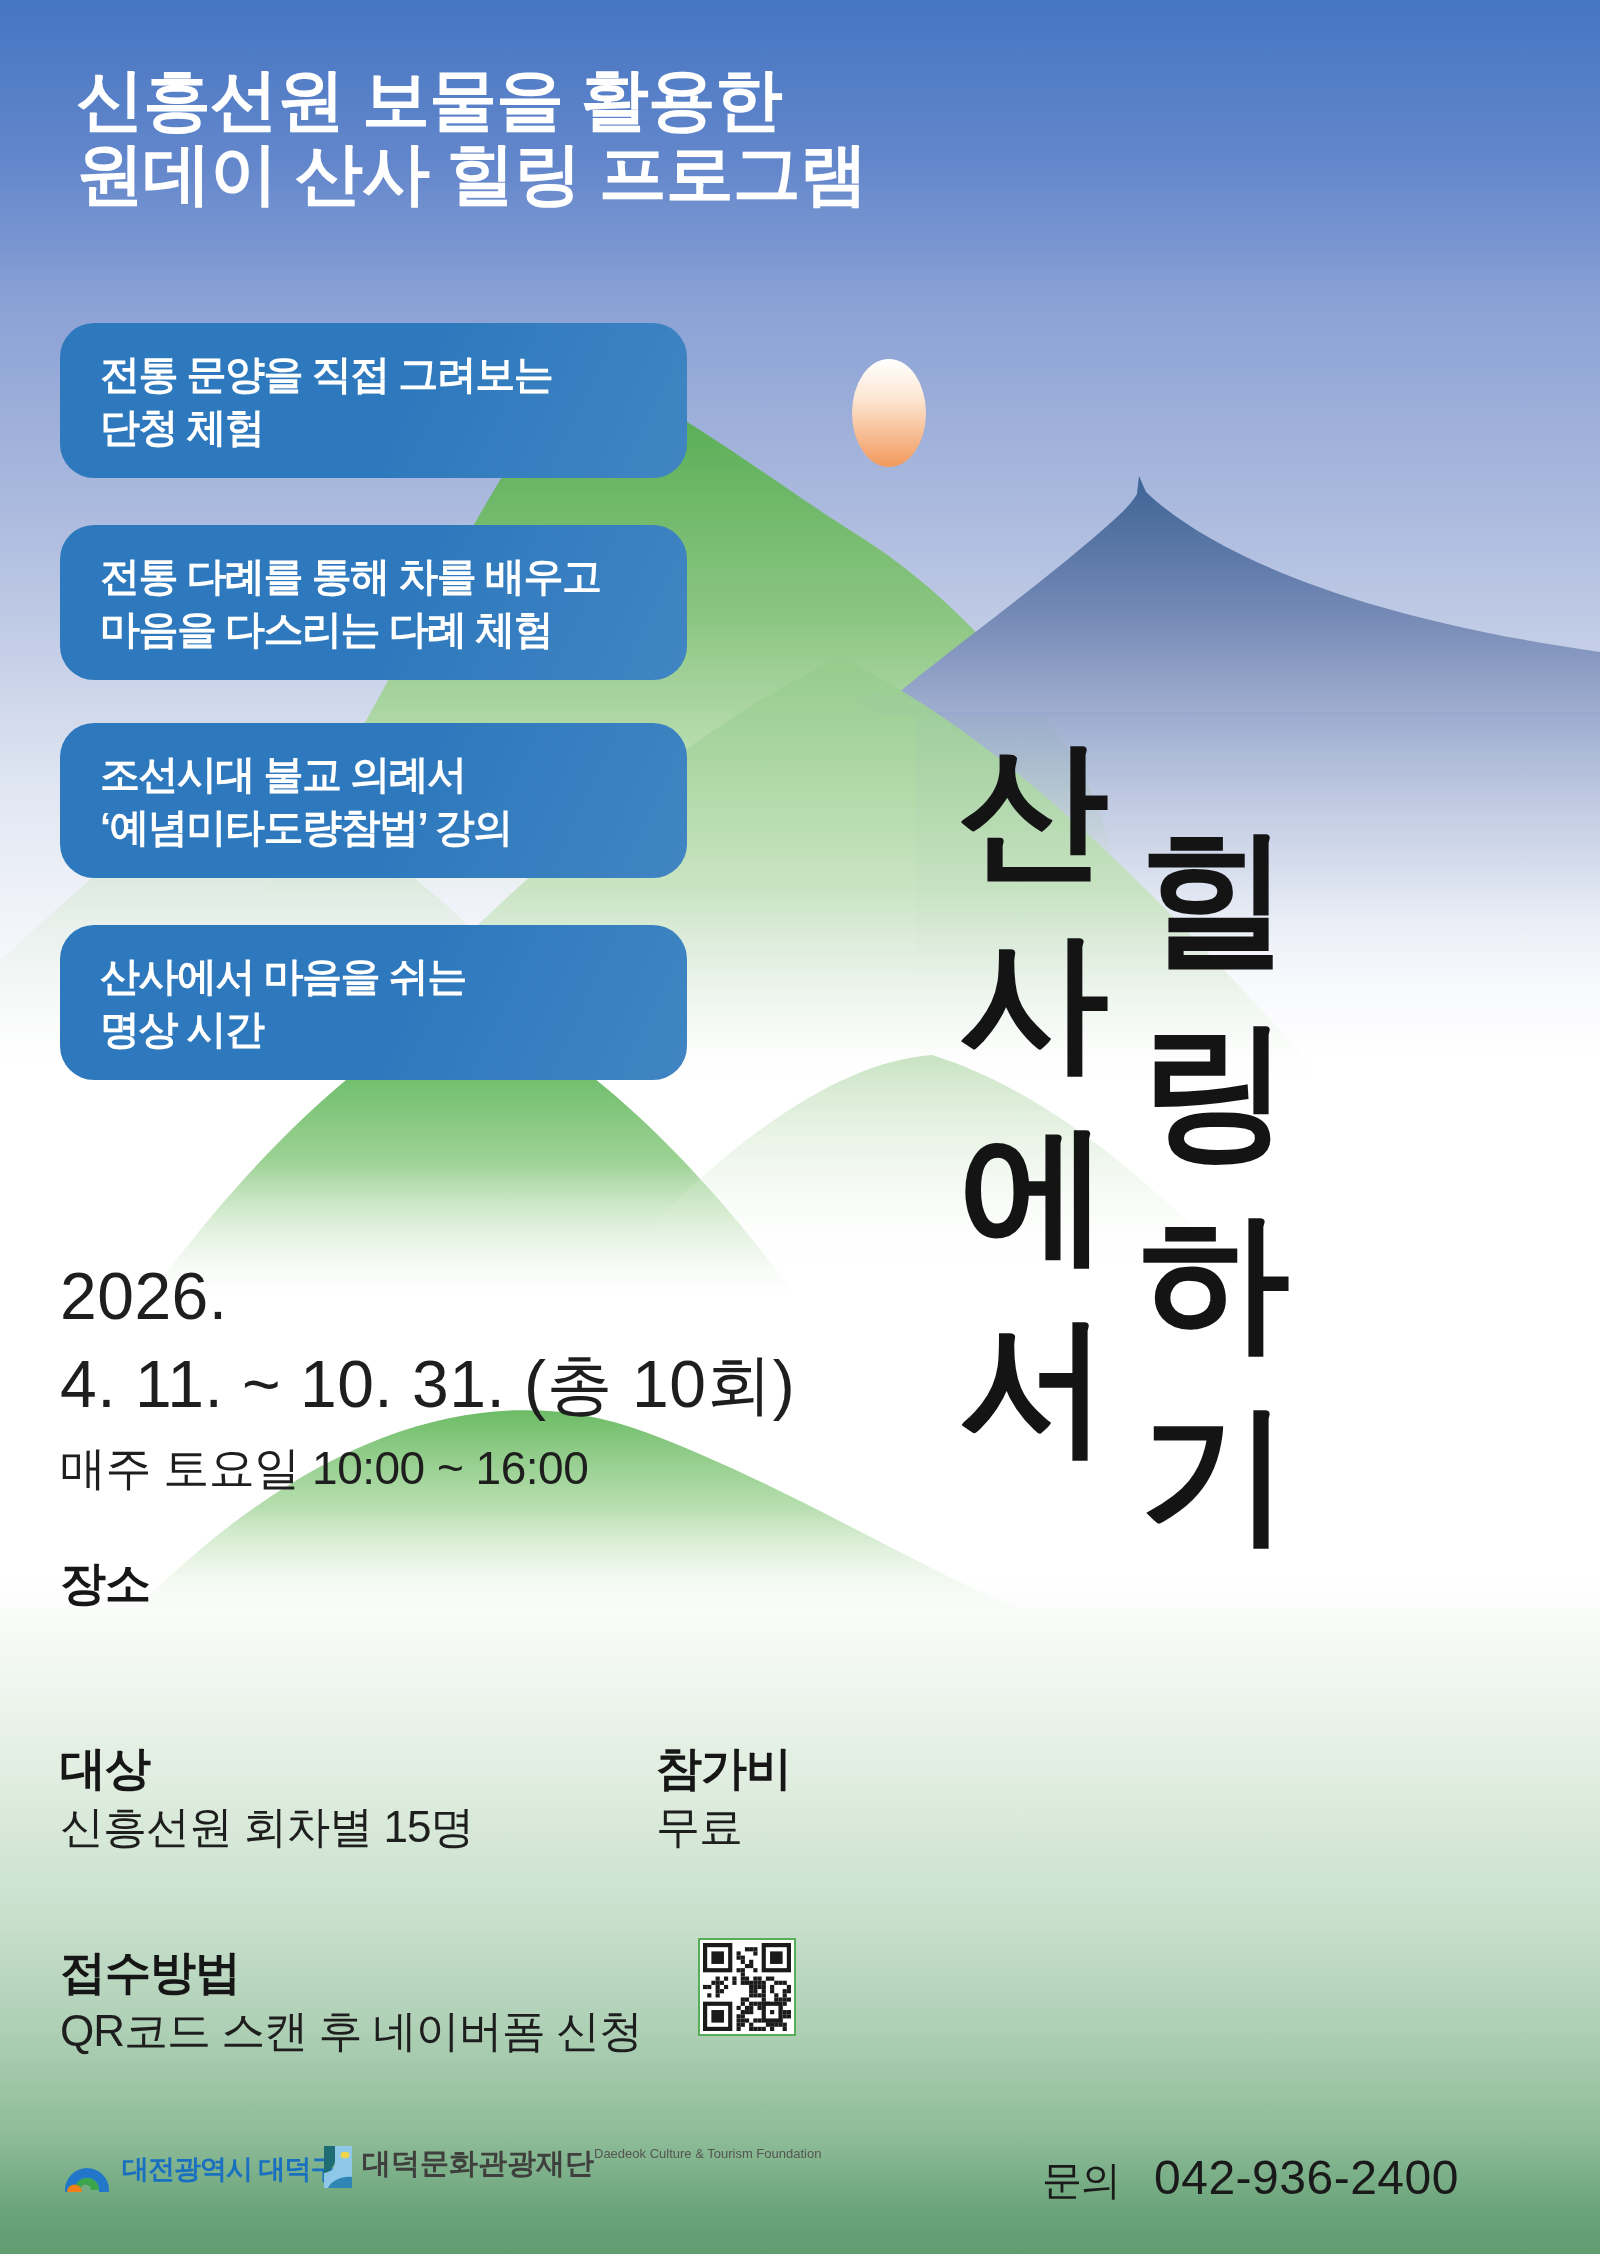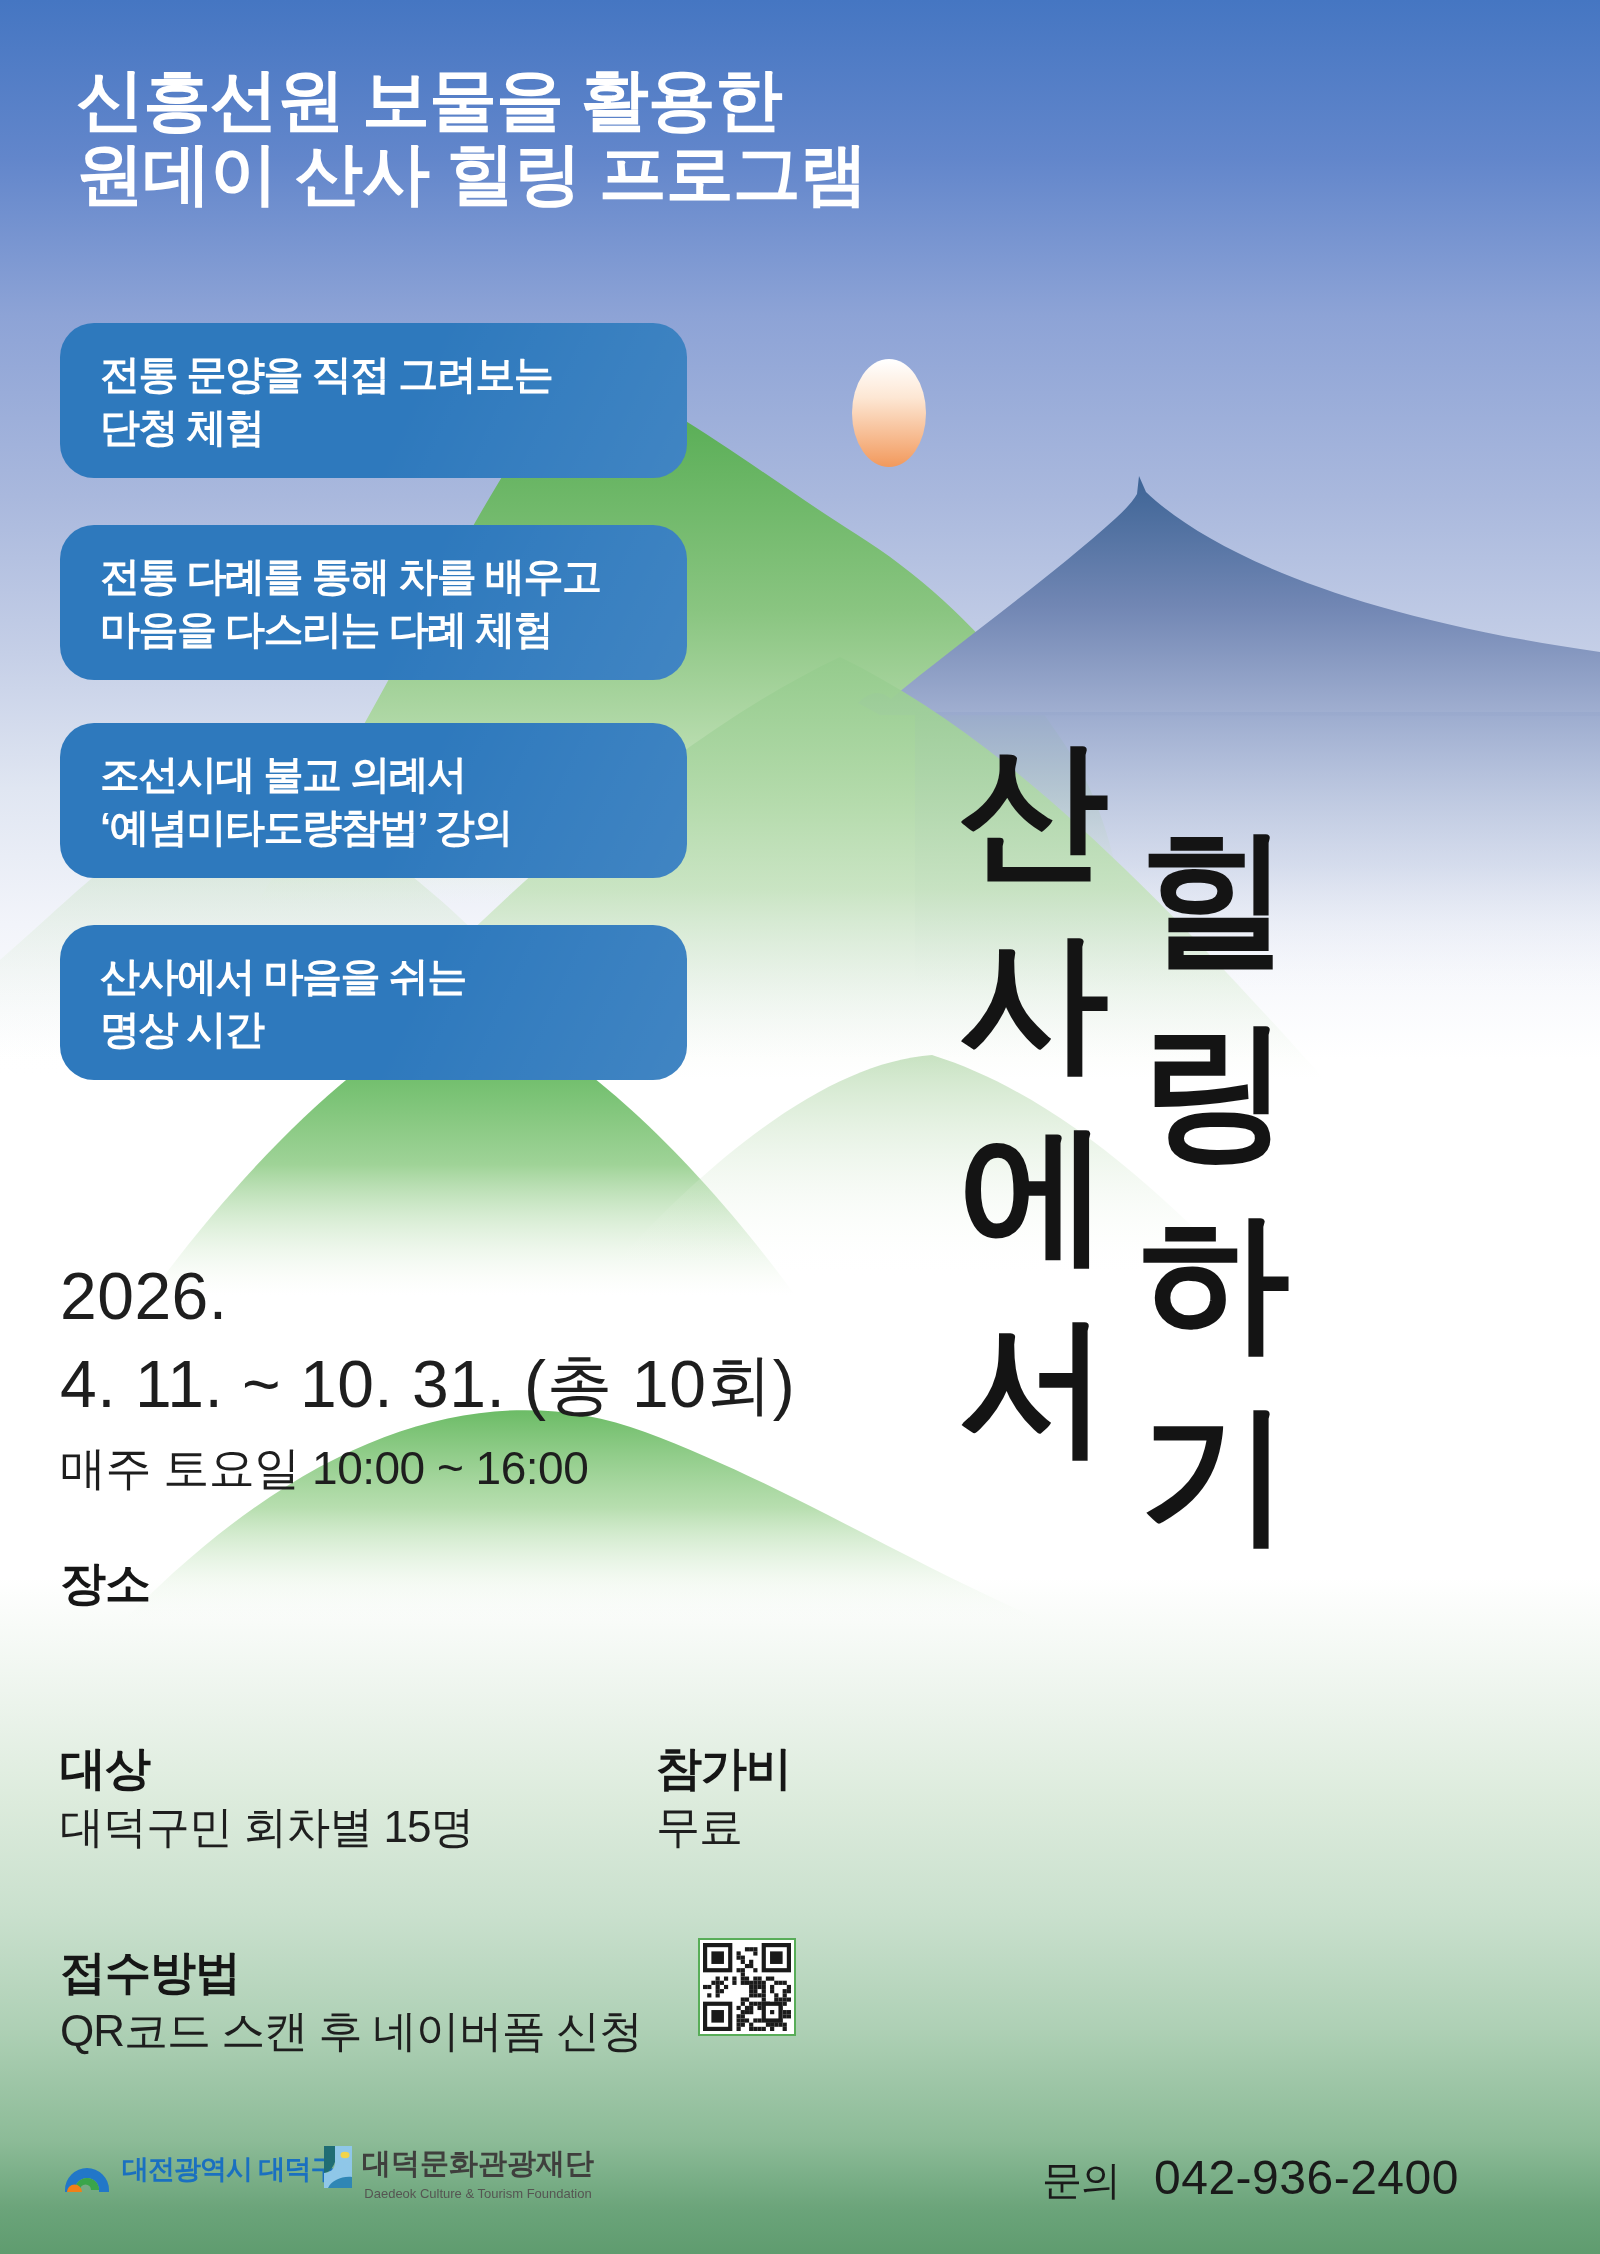--- a/index.html
+++ b/index.html
@@ -82,21 +82,21 @@
     display:flex;align-items:center;justify-content:center;
   }
 
   .footer-logo1{position:absolute;left:62px;top:2146px;display:flex;align-items:center;}
   .footer-logo1 .mark{width:50px;height:46px;margin-right:10px;}
   .footer-logo1 .txt{
     color:#1a70c0;font-weight:800;font-size:27px;letter-spacing:-1px;white-space:nowrap;
   }
   .footer-logo2{position:absolute;left:322px;top:2144px;display:flex;align-items:flex-start;}
   .footer-logo2 .mark{width:32px;height:46px;margin-right:8px;}
-  .footer-logo2 .txtwrap{display:flex;flex-direction:column;}
+  .footer-logo2 .txtwrap{display:flex;flex-direction:row;}
   .footer-logo2 .txt{
     color:#3f3f3d;font-weight:800;font-size:29px;letter-spacing:0px;white-space:nowrap;
     font-family:"Liberation Serif","DejaVu Serif",serif;
   }
   .footer-logo2 .sub{color:#555552;font-size:13px;margin-top:2px;white-space:nowrap;text-align:center;}
 
   .contact{
     position:absolute;left:1042px;top:2150px;display:flex;align-items:baseline;
     color:#1a1a1a;white-space:nowrap;
   }
@@ -216,21 +216,21 @@
     <div class="ch">기</div>
   </div>
 
   <div class="sched-big sched-year">2026.</div>
   <div class="sched-big sched-period">4. 11. ~ 10. 31. (총 10회)</div>
   <div class="sched-time">매주 토요일 10:00 ~ 16:00</div>
 
   <div class="info-label place-label">장소</div>
 
   <div class="info-label target-label">대상</div>
-  <div class="info-value target-value">대덕구민 회차별 15명</div>
+  <div class="info-value target-value">신흥선원 회차별 15명</div>
 
   <div class="info-label fee-label">참가비</div>
   <div class="info-value fee-value">무료</div>
 
   <div class="info-label apply-label">접수방법</div>
   <div class="info-value apply-value">QR코드 스캔 후 네이버폼 신청</div>
 
   <div class="qr">
     <svg width="88" height="88" viewBox="0 0 88 88">
       <rect x="0" y="0" width="88" height="88" fill="#ffffff"></rect>

